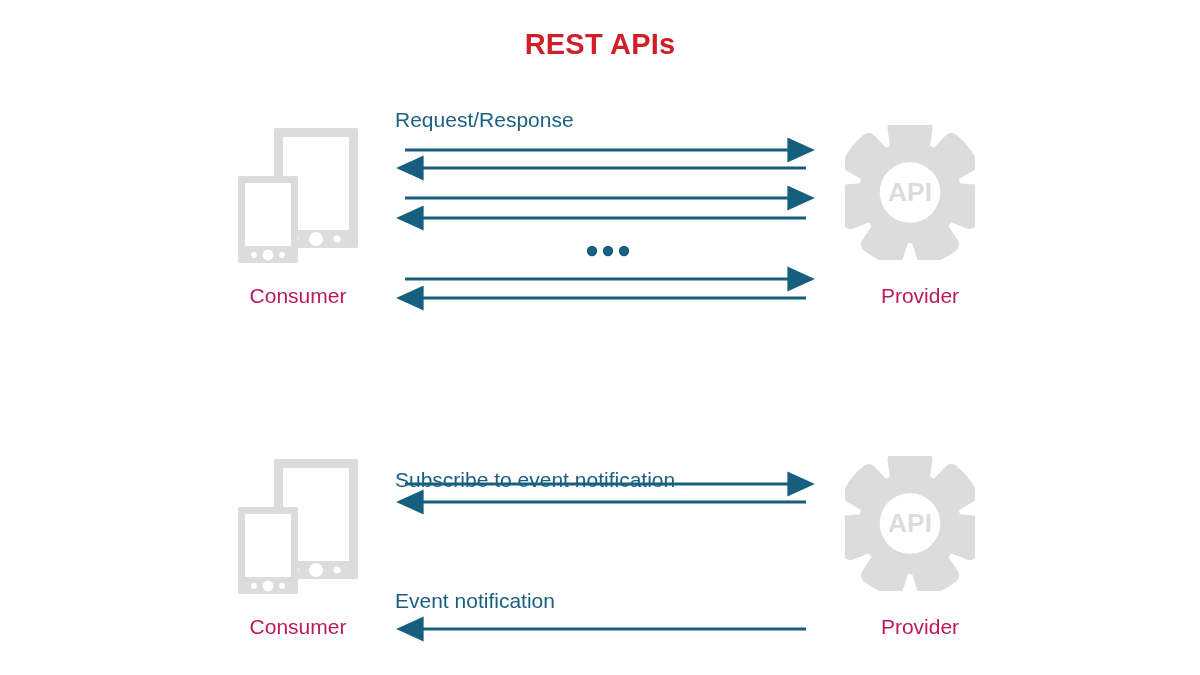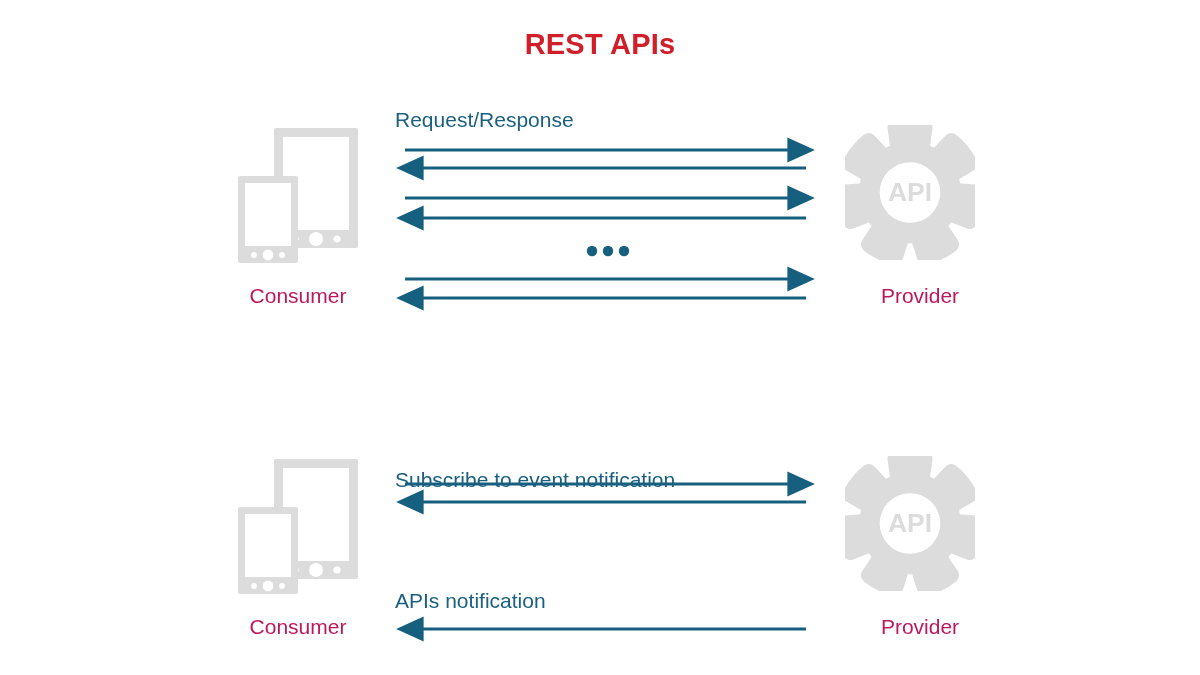--- a/index.html
+++ b/index.html
@@ -204,19 +204,19 @@
           <circle cx="0" cy="0" r="52"></circle>
         </g>
         <circle cx="0" cy="0" r="31" fill="#ffffff"></circle>
         <text x="0" y="9" text-anchor="middle" font-family="Liberation Sans, sans-serif" font-size="27" font-weight="bold" fill="#dcdcdc">API</text>
       </g>
     </svg>
   </div>
 
   <div class="abs flow-label" id="label-subscribe">Subscribe to event notification</div>
 
-  <div class="abs flow-label" id="label-eventnotif">APIs notification</div>
+  <div class="abs flow-label" id="label-eventnotif">Event notification</div>
 
   <div class="abs node-label" id="consumer-label-2">Consumer</div>
 
   <div class="abs node-label" id="provider-label-2">Provider</div>
 
 </div>
 
 </body></html>

